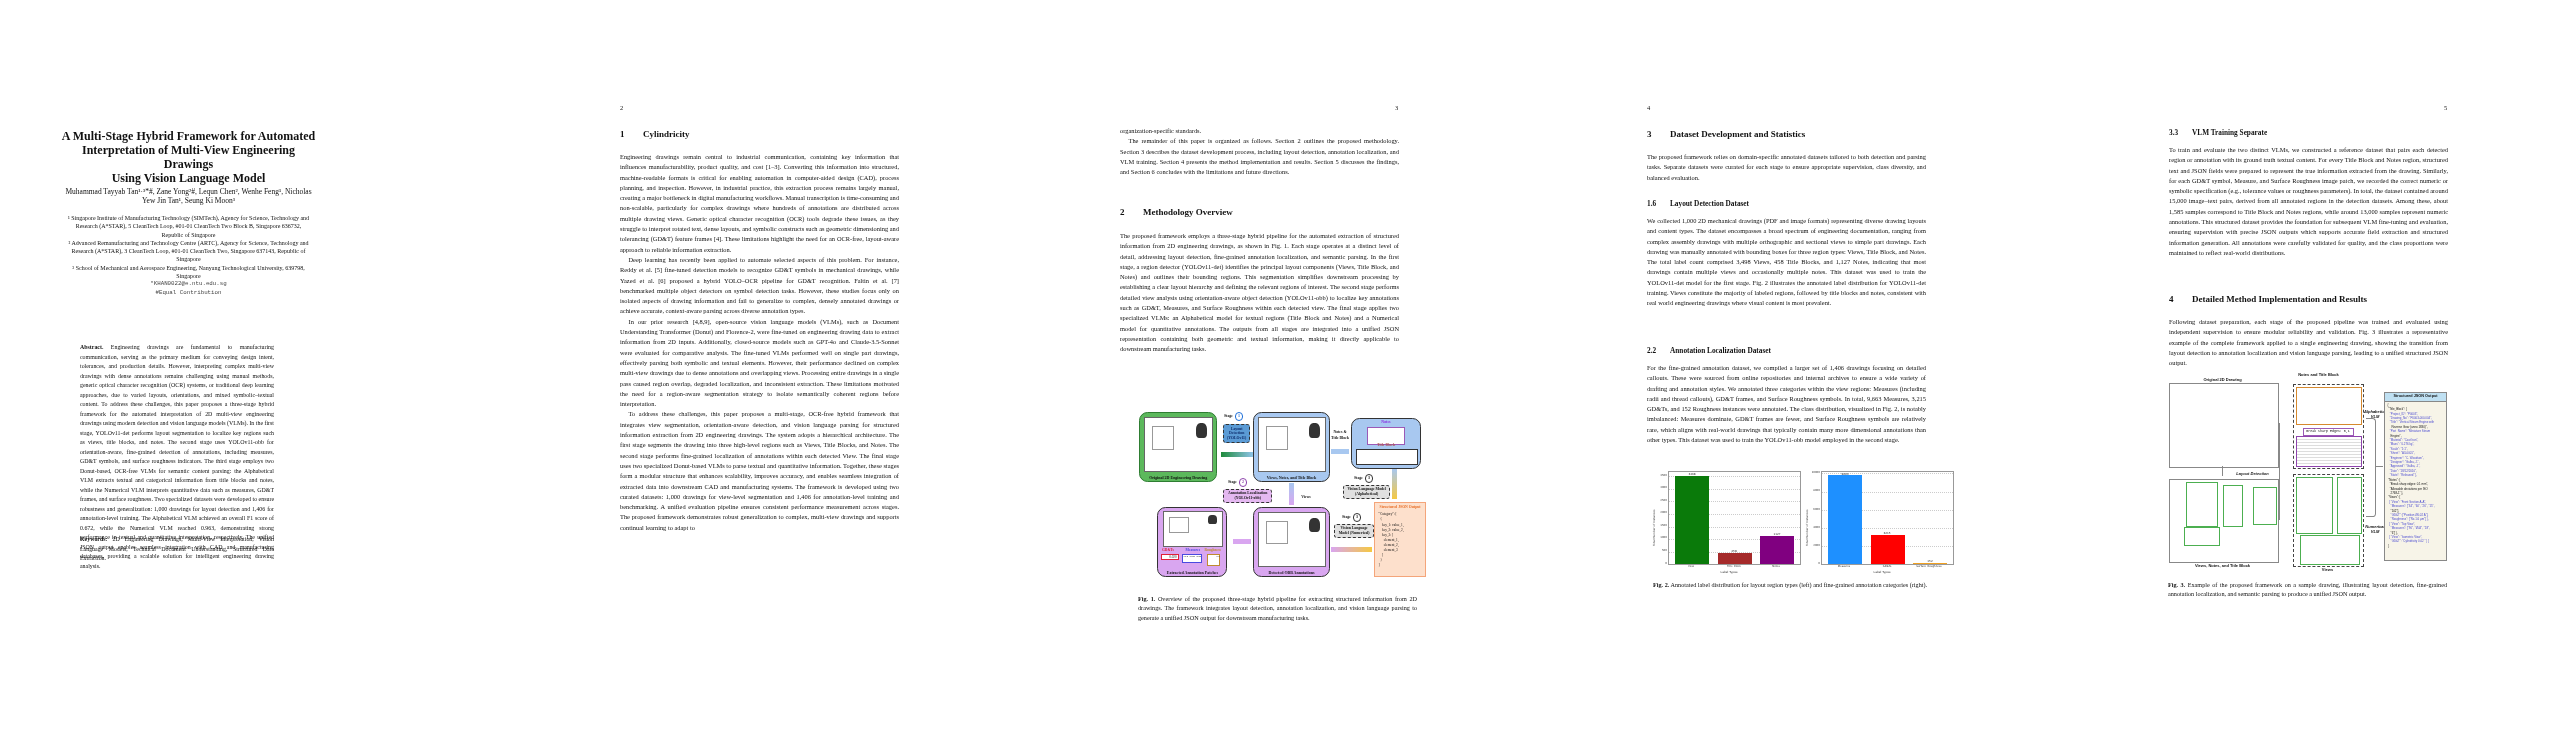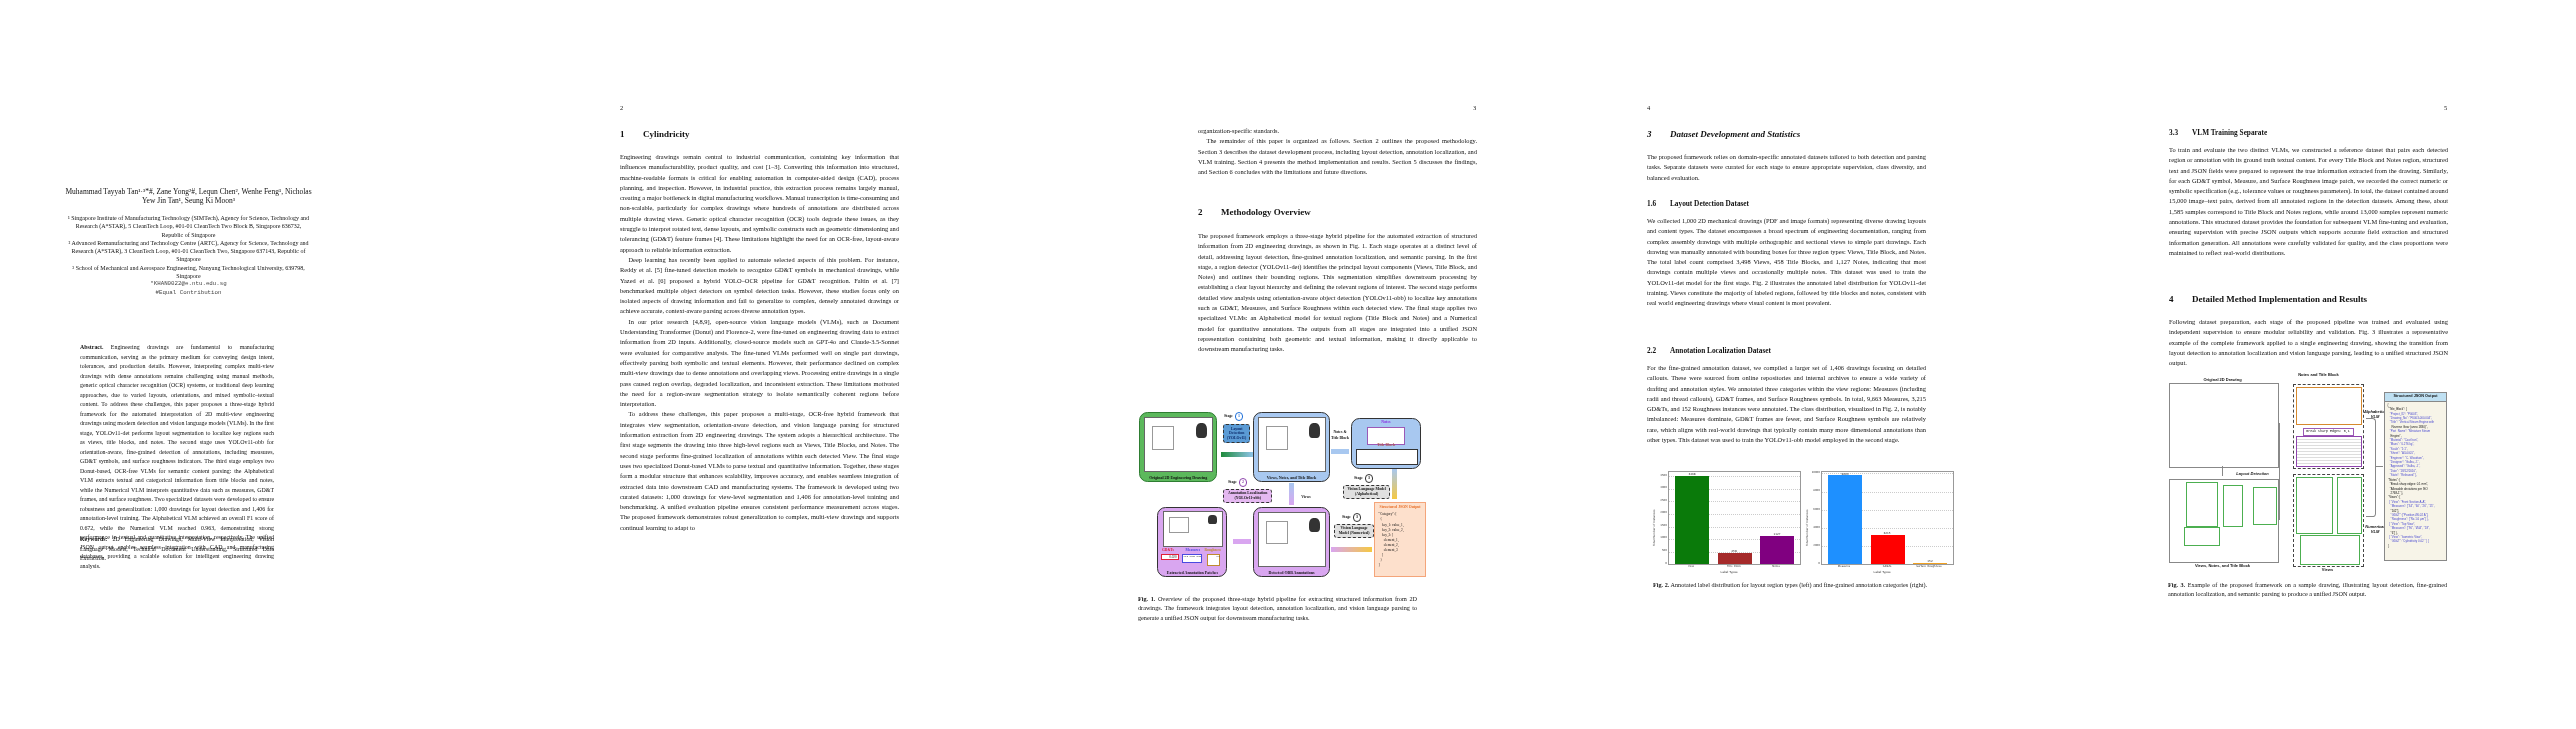--- a/index.html
+++ b/index.html
@@ -59,20 +59,25 @@
   .json3 { position:absolute; background:#f7f4e8; border:0.6px solid #888; font-family:"Liberation Sans", sans-serif; font-size:2.9px; line-height:4.4px; }
   .json3 .hd { background:#bfe0f2; border-bottom:0.6px solid #888; font-weight:bold; font-size:3.8px; text-align:center; padding:1.8px 0; }
   .json3 .bd { padding:1.2px 2.4px; white-space:pre; }
   .k { color:#4b4bd1; }
   .pipe { position:absolute; border:1.2px solid #888; }
 </style>
 </head>
 <body>
 
 <div class="page" style="left:0;width:522px;">
+  <h1 class="title" style="left:61px;width:255px;top:129px;">
+    <div>A Multi-Stage Hybrid Framework for Automated</div>
+    <div>Interpretation of Multi-View Engineering Drawings</div>
+    <div>Using Vision Language Model</div>
+  </h1>
   <div class="authors" style="left:61px;width:255px;top:188px;">
     <div>Muhammad Tayyab Tan¹·³*#, Zane Yong²#, Lequn Chen², Wenhe Feng¹, Nicholas</div>
     <div>Yew Jin Tan¹, Seung Ki Moon³</div>
   </div>
   <div class="affil" style="left:67px;width:243px;top:214px;">
     <div>¹ Singapore Institute of Manufacturing Technology (SIMTech), Agency for Science, Technology and Research (A*STAR), 5 CleanTech Loop, #01-01 CleanTech Two Block B, Singapore 636732, Republic of Singapore</div>
     <div>² Advanced Remanufacturing and Technology Centre (ARTC), Agency for Science, Technology and Research (A*STAR), 3 CleanTech Loop, #01-01 CleanTech Two, Singapore 637143, Republic of Singapore</div>
     <div>³ School of Mechanical and Aerospace Engineering, Nanyang Technological University, 639798, Singapore</div>
     <div class="mono">*KHAN0022@e.ntu.edu.sg</div>
     <div class="mono">#Equal Contribution</div>
@@ -93,21 +98,21 @@
     <span class="n">1</span><span>Cylindricity</span>
   </h2>
   <div class="col" style="left:98px;width:279px;top:152px;">
     <p class="first">Engineering drawings remain central to industrial communication, containing key information that influences manufacturability, product quality, and cost [1–3]. Converting this information into structured, machine-readable formats is critical for enabling automation in computer-aided design (CAD), process planning, and inspection. However, in industrial practice, this extraction process remains largely manual, creating a major bottleneck in digital manufacturing workflows. Manual transcription is time-consuming and non-scalable, particularly for complex drawings where hundreds of annotations are distributed across multiple drawing views. Generic optical character recognition (OCR) tools degrade these issues, as they struggle to interpret rotated text, dense layouts, and symbolic constructs such as geometric dimensioning and tolerancing (GD&amp;T) feature frames [4]. These limitations highlight the need for an OCR-free, layout-aware approach to reliable information extraction.</p>
     <p>Deep learning has recently been applied to automate selected aspects of this problem. For instance, Reddy et al. [5] fine-tuned detection models to recognize GD&amp;T symbols in mechanical drawings, while Yazed et al. [6] proposed a hybrid YOLO–OCR pipeline for GD&amp;T recognition. Faltin et al. [7] benchmarked multiple object detectors on symbol detection tasks. However, these studies focus only on isolated aspects of drawing information and fail to generalize to complex, densely annotated drawings or achieve accurate, context-aware parsing across diverse annotation types.</p>
     <p>In our prior research [4,8,9], open-source vision language models (VLMs), such as Document Understanding Transformer (Donut) and Florence-2, were fine-tuned on engineering drawing data to extract information from 2D inputs. Additionally, closed-source models such as GPT-4o and Claude-3.5-Sonnet were evaluated for comparative analysis. The fine-tuned VLMs performed well on single part drawings, effectively parsing both symbolic and textual elements. However, their performance declined on complex multi-view drawings due to dense annotations and overlapping views. Processing entire drawings in a single pass caused region overlap, degraded localization, and inconsistent extraction. These limitations motivated the need for a region-aware segmentation strategy to isolate semantically coherent regions before interpretation.</p>
     <p>To address these challenges, this paper proposes a multi-stage, OCR-free hybrid framework that integrates view segmentation, orientation-aware detection, and vision language parsing for structured information extraction from 2D engineering drawings. The system adopts a hierarchical architecture. The first stage segments the drawing into three high-level regions such as Views, Title Blocks, and Notes. The second stage performs fine-grained localization of annotations within each detected View. The final stage uses two specialized Donut-based VLMs to parse textual and quantitative information. Together, these stages form a modular structure that enhances scalability, improves accuracy, and enables seamless integration of extracted data into downstream CAD and manufacturing systems. The framework is developed using two curated datasets: 1,000 drawings for view-level segmentation and 1,406 for annotation-level training and benchmarking. A unified evaluation pipeline ensures consistent performance measurement across stages. The proposed framework demonstrates robust generalization to complex, multi-view drawings and supports continual learning to adapt to</p>
   </div>
 </div>
 
-<div class="page" style="left:1099px;width:516px;">
+<div class="page" style="left:1021px;width:516px;">
   <div class="pnum" style="left:374px;">3</div>
   <div class="col" style="left:99px;width:279px;top:126px;">
     <p class="first">organization-specific standards.</p>
     <p>The remainder of this paper is organized as follows. Section 2 outlines the proposed methodology. Section 3 describes the dataset development process, including layout detection, annotation localization, and VLM training. Section 4 presents the method implementation and results. Section 5 discusses the findings, and Section 6 concludes with the limitations and future directions.</p>
   </div>
   <h2 class="sec" style="left:99px;top:207px;">
     <span class="n">2</span><span>Methodology Overview</span>
   </h2>
   <div class="col" style="left:99px;width:279px;top:231px;">
     <p class="first">The proposed framework employs a three-stage hybrid pipeline for the automated extraction of structured information from 2D engineering drawings, as shown in Fig. 1. Each stage operates at a distinct level of detail, addressing layout detection, fine-grained annotation localization, and semantic parsing. In the first stage, a region detector (YOLOv11-det) identifies the principal layout components (Views, Title Block, and Notes) and outlines their bounding regions. This segmentation simplifies downstream processing by establishing a clear layout hierarchy and defining the relevant regions of interest. The second stage performs detailed view analysis using orientation-aware object detection (YOLOv11-obb) to localize key annotations such as GD&amp;T, Measures, and Surface Roughness within each detected view. The final stage applies two specialized VLMs: an Alphabetical model for textual regions (Title Block and Notes) and a Numerical model for quantitative annotations. The outputs from all stages are integrated into a unified JSON representation containing both geometric and textual information, making it directly applicable to downstream manufacturing tasks.</p>
@@ -191,21 +196,21 @@
 <span>]</span></div>
   </div>
 </div>
 <div class="caption" style="left:1138px;top:594px;width:279px;">
   <b>Fig. 1.</b>
   <span>Overview of the proposed three-stage hybrid pipeline for extracting structured information from 2D drawings. The framework integrates layout detection, annotation localization, and vision language parsing to generate a unified JSON output for downstream manufacturing tasks.</span>
 </div>
 
 <div class="page" style="left:1555px;width:516px;">
   <div class="pnum" style="left:92px;">4</div>
-  <h2 class="sec" style="left:92px;top:129px;font-style:italic;">
+  <h2 class="sec" style="left:92px;top:129px;">
     <span class="n">3</span><span>Dataset Development and Statistics</span>
   </h2>
   <div class="col" style="left:92px;width:279px;top:152px;">
     <p class="first">The proposed framework relies on domain-specific annotated datasets tailored to both detection and parsing tasks. Separate datasets were curated for each stage to ensure appropriate supervision, class diversity, and balanced evaluation.</p>
   </div>
   <h3 class="sub" style="left:92px;top:199px;">
     <span class="n">1.6</span><span>Layout  Detection Dataset</span>
   </h3>
   <div class="col" style="left:92px;width:279px;top:216px;">
     <p class="first">We collected 1,000 2D mechanical drawings (PDF and image formats) representing diverse drawing layouts and content types. The dataset encompasses a broad spectrum of engineering documentation, ranging from complex assembly drawings with multiple orthographic and sectional views to simple part drawings. Each drawing was manually annotated with bounding boxes for three region types: Views, Title Block, and Notes. The total label count comprised 3,498 Views, 458 Title Blocks, and 1,127 Notes, indicating that most drawings contain multiple views and occasionally multiple notes. This dataset was used to train the YOLOv11-det model for the first stage. Fig. 2 illustrates the annotated label distribution for YOLOv11-det training. Views constitute the majority of labeled regions, followed by title blocks and notes, consistent with real world engineering drawings where visual content is most prevalent.</p>

